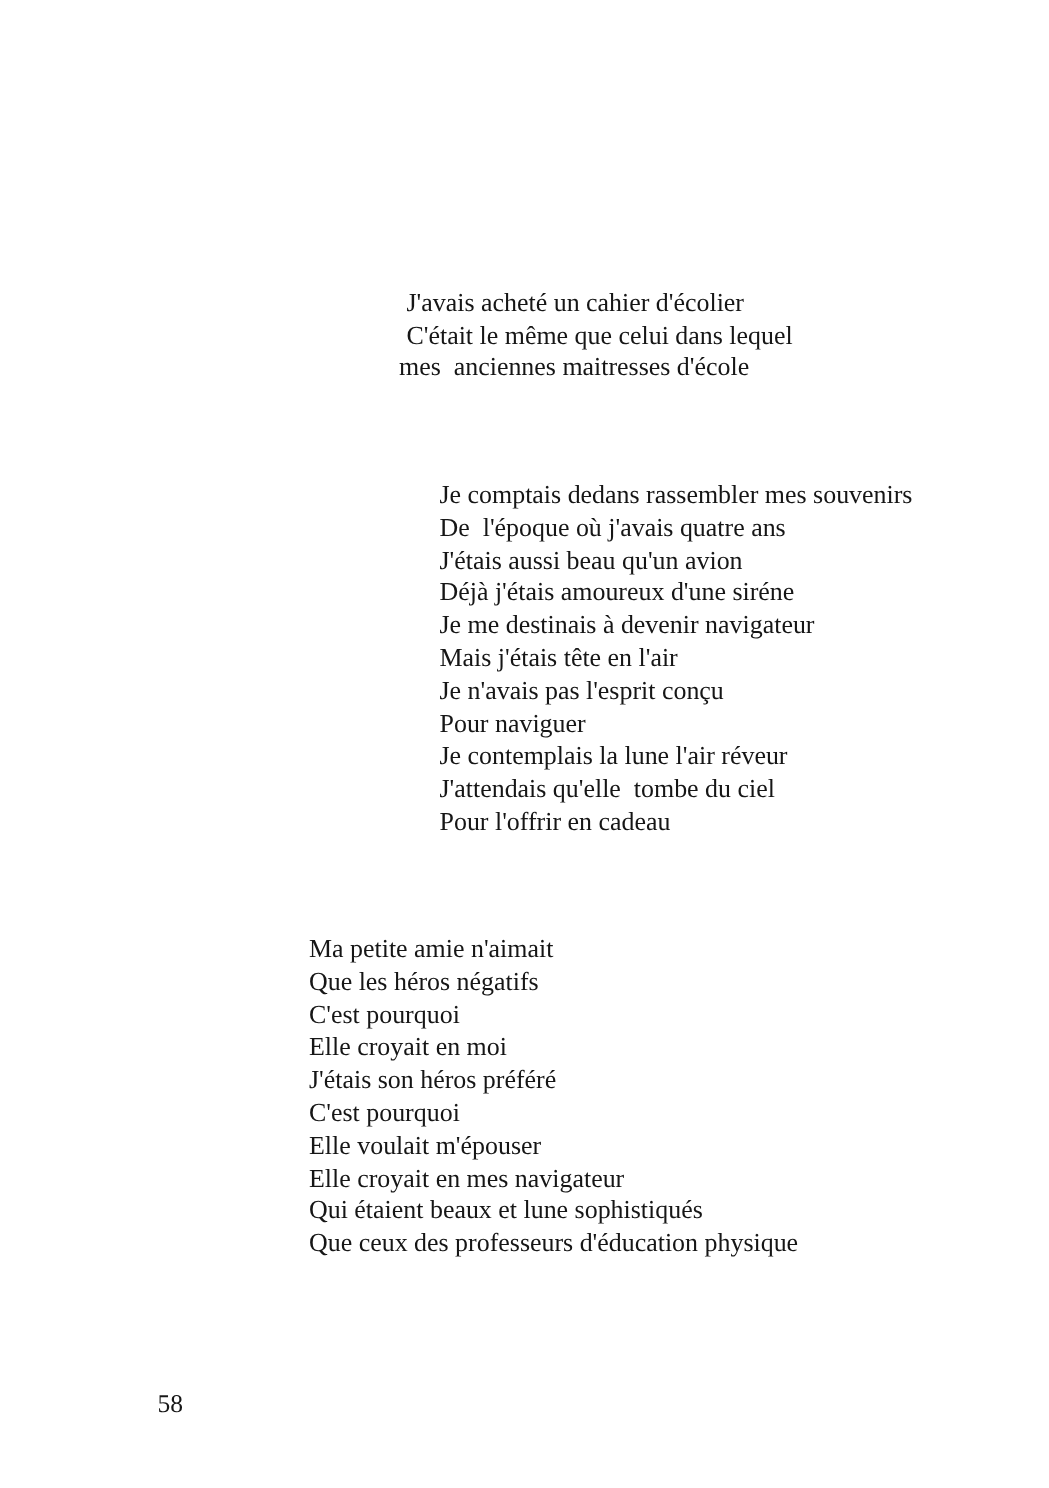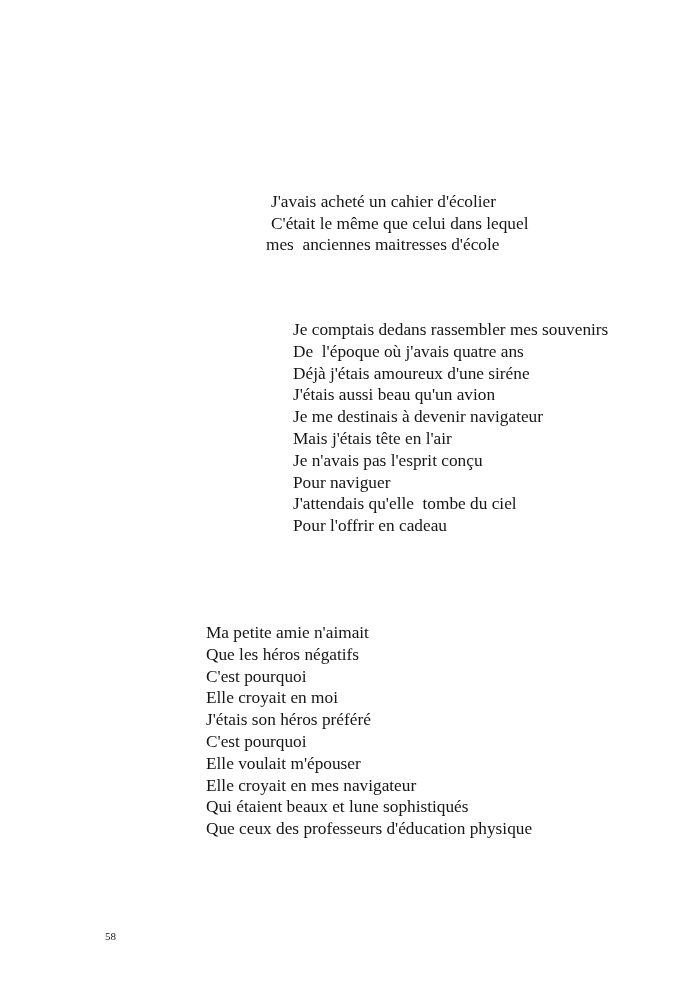--- a/index.html
+++ b/index.html
@@ -25,47 +25,48 @@
     white-space: pre-wrap;
   }
   .s1 { left: 271px; top: 146px; margin-top: 45px; }
   .s2 { left: 266px; top: 234px; }
   .s3 { left: 293px; top: 319px; }
   .s4 { left: 206px; top: 622px; }
   .page-number {
     position: absolute;
     left: 105px;
     top: 927px;
-    font-size: 11px;
+    font-size: 17px;
     line-height: 18px;
   }
 </style>
 </head>
 <body>
 
 <div class="page">
 
   <div class="stanza s1">
     <div class="line">J'avais acheté un cahier d'écolier</div>
     <div class="line">C'était le même que celui dans lequel</div>
   </div>
 
   <div class="stanza s2">
     <div class="line">mes  anciennes maitresses d'école</div>
   </div>
 
   <div class="stanza s3">
     <div class="line">Je comptais dedans rassembler mes souvenirs</div>
     <div class="line">De  l'époque où j'avais quatre ans</div>
+    <div class="line">J'étais aussi beau qu'un avion</div>
     <div class="line">Déjà j'étais amoureux d'une siréne</div>
-    <div class="line">J'étais aussi beau qu'un avion</div>
     <div class="line">Je me destinais à devenir navigateur</div>
     <div class="line">Mais j'étais tête en l'air</div>
     <div class="line">Je n'avais pas l'esprit conçu</div>
     <div class="line">Pour naviguer</div>
+    <div class="line">Je contemplais la lune l'air réveur</div>
     <div class="line">J'attendais qu'elle  tombe du ciel</div>
     <div class="line">Pour l'offrir en cadeau</div>
   </div>
 
   <div class="stanza s4">
     <div class="line">Ma petite amie n'aimait</div>
     <div class="line">Que les héros négatifs</div>
     <div class="line">C'est pourquoi</div>
     <div class="line">Elle croyait en moi</div>
     <div class="line">J'étais son héros préféré</div>

